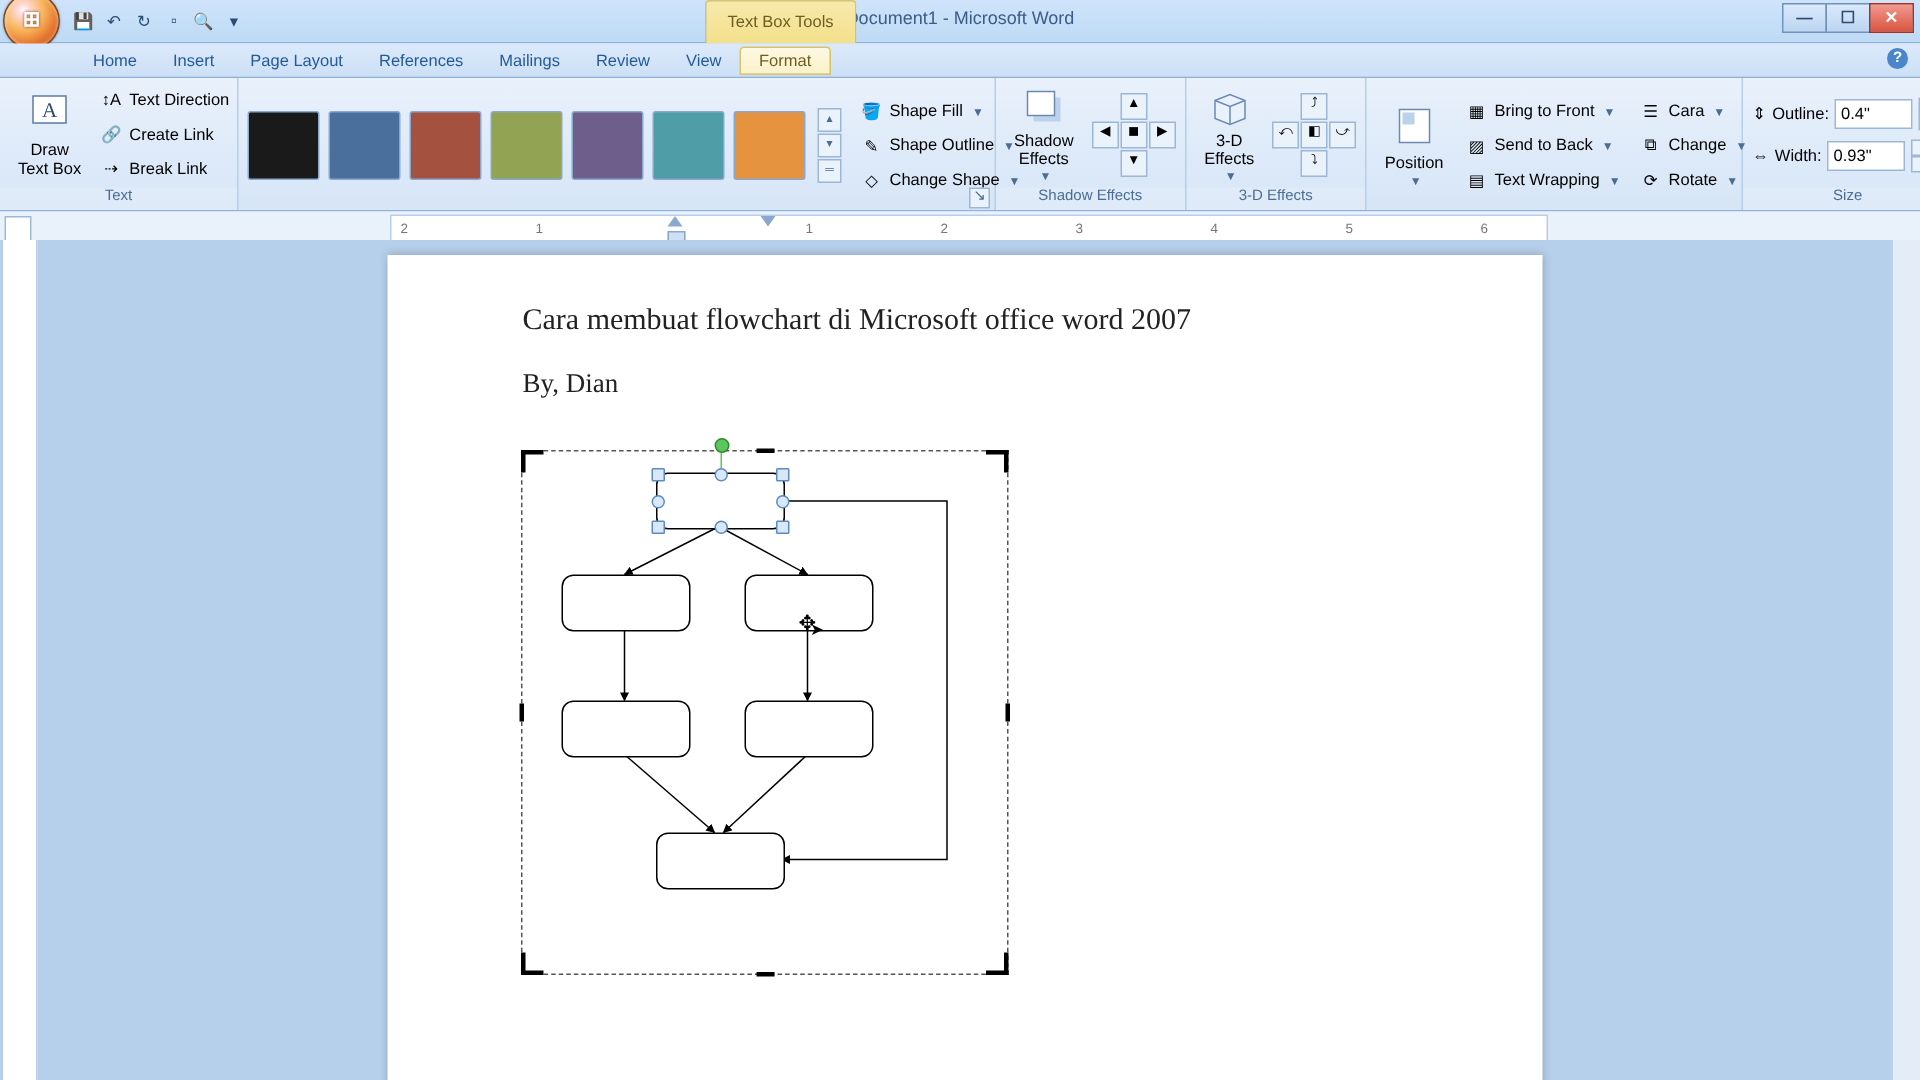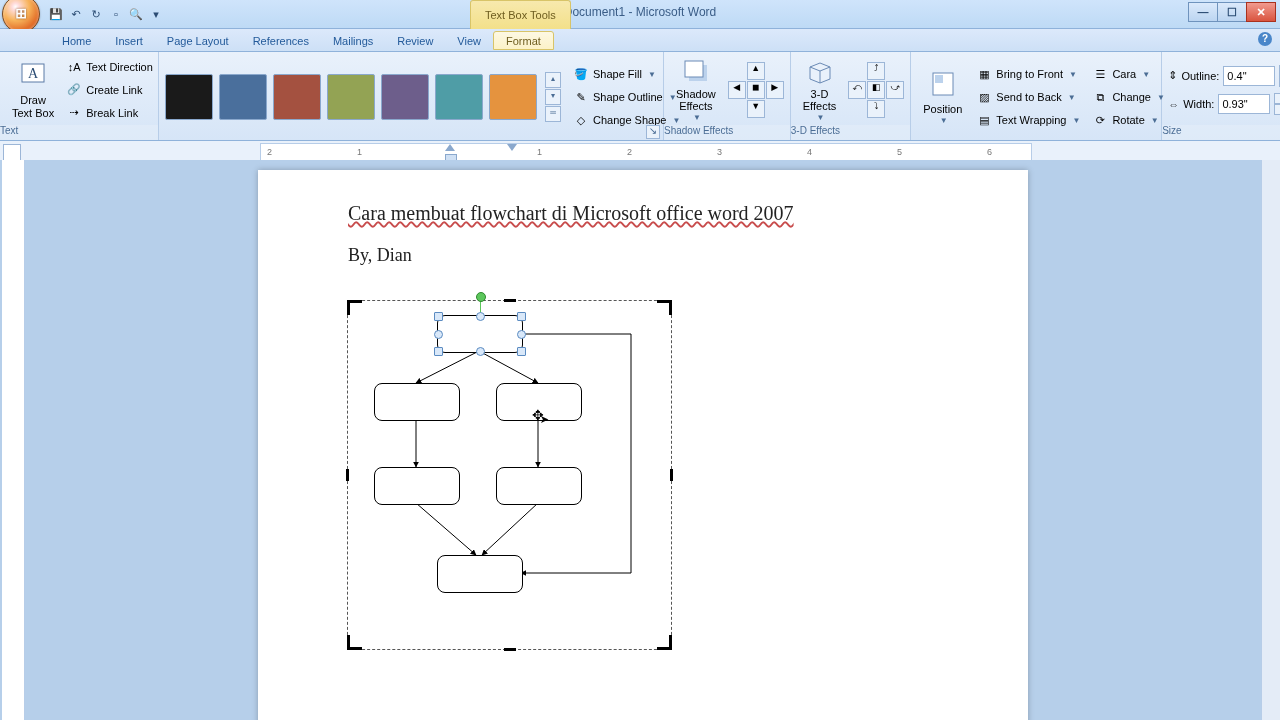--- a/index.html
+++ b/index.html
@@ -19,21 +19,21 @@
   
   .tabrow{height:22px;background:linear-gradient(#dce9fb,#cde0f6);display:flex;align-items:center;padding-left:50px;border-bottom:1px solid #8fb2da;position:relative}
   .tab{padding:3px 12px 2px;color:#235a9a;cursor:default}
   .tab.active{background:#fff;border:1px solid #8fb2da;border-bottom:1px solid #fff;border-top-left-radius:3px;border-top-right-radius:3px;color:#6e5d1f;background:linear-gradient(#fdf8e3,#fcf2c8);border-color:#d8c468}
   .help-icon{position:absolute;right:8px;top:3px;width:14px;height:14px;border-radius:50%;background:#4a86c9;color:#fff;font:700 10px/14px sans-serif;text-align:center}
 
   
   .ribbon{height:88px;background:linear-gradient(#e9f1fb,#d6e5f7);border-bottom:1px solid #8fb2da;display:flex}
   .group{border-right:1px solid #b7cde8;display:flex;flex-direction:column;position:relative;padding:2px 6px 0}
   .group-body{flex:1;display:flex;align-items:center}
-  .group-label{height:15px;font-size:10px;text-align:left;color:#4b6d95;background:rgba(255,255,255,.2);margin:0 -6px}
+  .group-label{height:15px;font-size:10px;text-align:center;color:#4b6d95;background:rgba(255,255,255,.2);margin:0 -6px}
   .dialog-launcher{position:absolute;right:3px;bottom:1px;width:12px;height:12px;border:1px solid #9cb6d7;background:#eaf2fb;font:10px/10px sans-serif;color:#4b6d95;text-align:center}
   .bigbtn{display:flex;flex-direction:column;align-items:center;justify-content:center;gap:2px;padding:2px 6px;height:66px;cursor:default;text-align:center;line-height:1.1}
   .bigbtn svg,.bigbtn .icn{height:32px}
   .col{display:flex;flex-direction:column;gap:1px}
   .smallbtn{display:flex;align-items:center;gap:4px;padding:1px 4px;cursor:default;white-space:nowrap;height:20px}
   .smallbtn .icn{width:16px;height:16px;display:flex;align-items:center;justify-content:center}
   .tiny-drop{font-size:8px;margin-left:2px;color:#4b6d95}
   .swatch{width:46px;height:44px;border:1px solid #8aa8cd;border-radius:2px}
   .swatch-row{display:flex;gap:6px;align-items:center}
   .spin{display:flex;align-items:center;gap:4px}
@@ -47,21 +47,21 @@
   .hruler{position:absolute;left:260px;top:2px;height:18px;width:770px;background:#fff;border:1px solid #b7cde8;overflow:hidden}
   .hruler .tick-area{position:relative;height:100%;font:9px/1 sans-serif;color:#777}
 
   
   .workspace{position:absolute;left:0;right:0;top:160px;bottom:0;background:#b6cfea;display:flex}
   .vruler{width:22px;background:#fff;border-right:1px solid #b7cde8;margin-left:2px;margin-top:0;position:relative}
   .doc-area{flex:1;overflow:auto;display:flex;justify-content:center;padding-top:10px}
   .scroll-v{width:18px;background:#e4ecf7;border-left:1px solid #b7cde8}
 
   .page{width:770px;min-height:900px;background:#fff;box-shadow:0 0 6px rgba(0,0,0,.25);position:relative;padding:30px 90px 40px;box-sizing:border-box;color:#222}
-  .page h1{margin:0 0 20px;font:400 20px/1.3 Georgia,"Times New Roman",serif;text-decoration:underline;text-decoration-color:#c84c4c;text-decoration-style:wavy}
+  .page h1{margin:0 0 20px;font:400 20px/1.3 Georgia,"Times New Roman",serif;text-decoration-color:#c84c4c;text-decoration-style:wavy}
   .page .byline{font:400 18px/1 Georgia,"Times New Roman",serif;margin-bottom:36px}
 
   
   .canvas{position:relative;width:323px;height:348px;border:1px dashed #555;background:#fff;margin-left:-1px}
   .canvas .corner{position:absolute;width:12px;height:12px}
   .canvas .corner.tl{left:-1px;top:-1px;border-left:3px solid #000;border-top:3px solid #000}
   .canvas .corner.tr{right:-1px;top:-1px;border-right:3px solid #000;border-top:3px solid #000}
   .canvas .corner.bl{left:-1px;bottom:-1px;border-left:3px solid #000;border-bottom:3px solid #000}
   .canvas .corner.br{right:-1px;bottom:-1px;border-right:3px solid #000;border-bottom:3px solid #000}
   .canvas .mid{position:absolute;background:#000}

